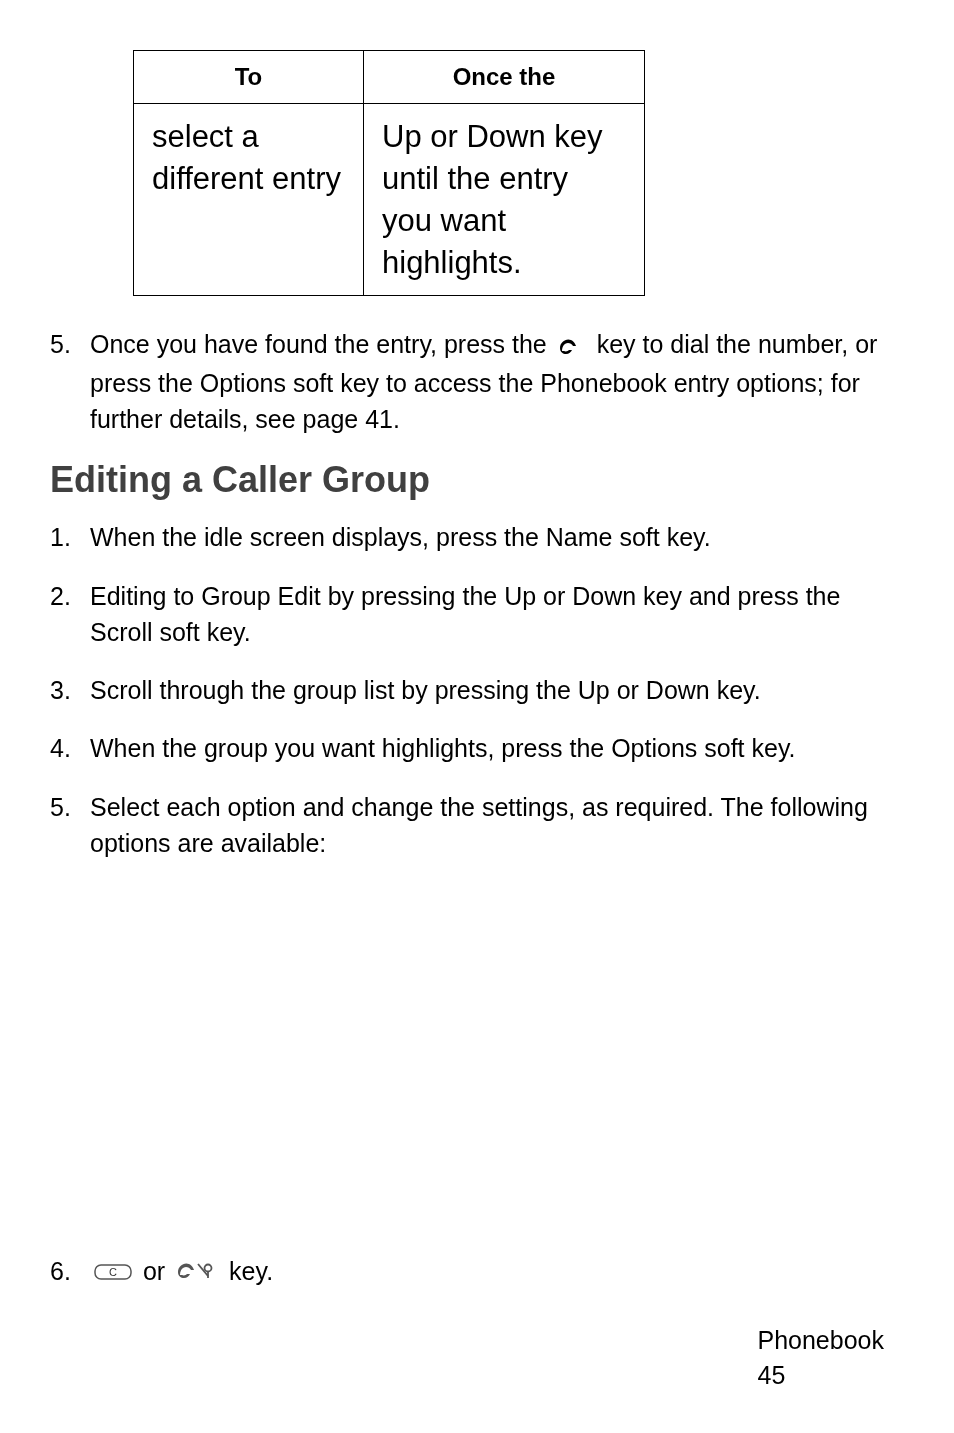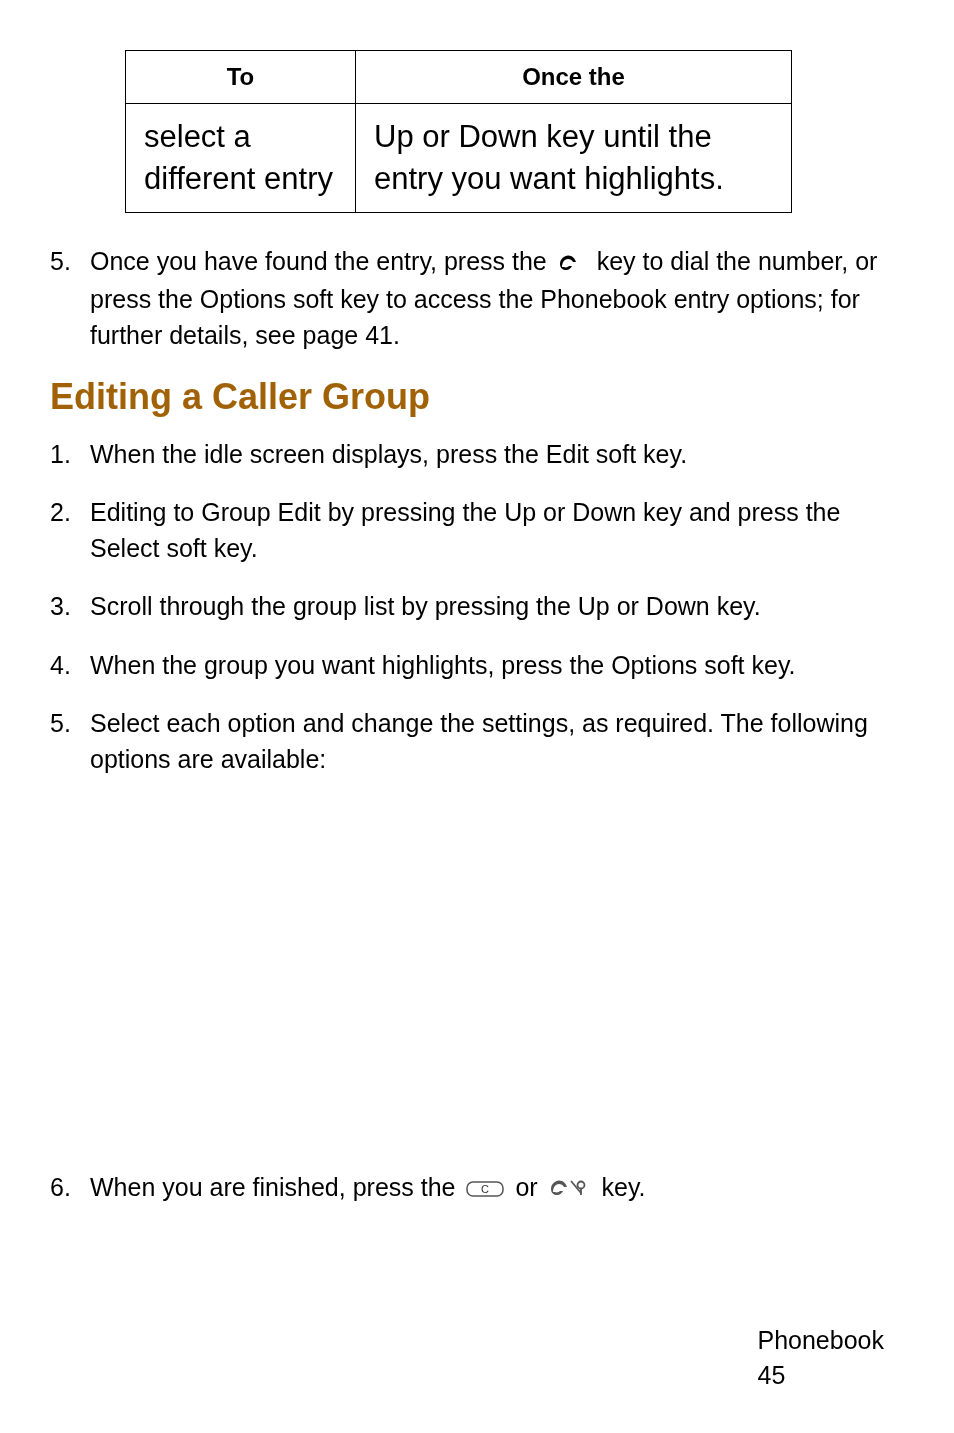--- a/index.html
+++ b/index.html
@@ -10,23 +10,23 @@
     body {
       font-family: Arial, Helvetica, sans-serif;
       width: 954px;
       height: 1433px;
       background: #fff;
       padding: 50px 70px 40px 95px;
       position: relative;
     }
     .table {
       border-collapse: collapse;
-      margin-left: 30px;
+      margin-left: 38px;
       margin-bottom: 30px;
-      width: 667px;
+      width: 512px;
     }
     .table th {
       font-family: "Arial Narrow", Arial, sans-serif;
       font-weight: bold;
       font-size: 24px;
       border: 1.5px solid #000;
       padding: 12px 18px;
       text-align: center;
     }
     .table td {
@@ -54,21 +54,21 @@
       min-width: 40px;
       flex-shrink: 0;
     }
     .ol-text {
       flex: 1;
     }
     .heading {
       font-family: "Arial Narrow", Arial, sans-serif;
       font-weight: bold;
       font-size: 36px;
-      color: #a16207;
+      color: #404040;
       margin-left: -45px;
       margin-top: 18px;
       margin-bottom: 18px;
     }
     .bold {
       font-weight: normal;
     }
     .inline-icon {
       display: inline-block;
       vertical-align: middle;
@@ -119,28 +119,28 @@
   </div>
 </div>
 
 <div class="heading">Editing a Caller Group</div>
 
 <div class="content-after-heading">
 
   <div class="ol-item">
     <div class="ol-num">1.</div>
     <div class="ol-text">
-      <span>When the idle screen displays, press the </span><span class="bold">Edit</span><span> soft key.</span>
+      <span>When the idle screen displays, press the </span><span class="bold">Name</span><span> soft key.</span>
     </div>
   </div>
 
   <div class="ol-item">
     <div class="ol-num">2.</div>
     <div class="ol-text">
-      <span>Editing to </span><span class="bold">Group Edit</span><span> by pressing the Up or Down key and press the </span><span class="bold">Select</span><span> soft key.</span>
+      <span>Editing to </span><span class="bold">Group Edit</span><span> by pressing the Up or Down key and press the </span><span class="bold">Scroll</span><span> soft key.</span>
     </div>
   </div>
 
   <div class="ol-item">
     <div class="ol-num">3.</div>
     <div class="ol-text">
       <span>Scroll through the group list by pressing the Up or Down key.</span>
     </div>
   </div>
 
@@ -156,21 +156,20 @@
     <div class="ol-text">
       <span>Select each option and change the settings, as required. The following options are available:</span>
     </div>
   </div>
 
   <div style="height:370px;"></div>
 
   <div class="ol-item">
     <div class="ol-num">6.</div>
     <div class="ol-text">
-      <span>When you are finished, press the </span>
       <span class="inline-icon">
         <svg width="38" height="20" viewBox="0 0 38 20">
           <rect x="1" y="3" width="36" height="14" rx="6" ry="6" fill="none" stroke="#555" stroke-width="1.5"></rect>
           <text x="19" y="14" font-size="11" font-family="Arial" fill="#333" text-anchor="middle">C</text>
         </svg>
       </span>
       <span> or </span>
       <span class="inline-icon">
         <svg width="42" height="20" viewBox="0 0 42 20">
           <path d="M4 13 C4 9, 6 5, 10 5 C12 5, 14 6, 15 8 L18 8 C18 8, 17 4, 13 2 C8 0, 2 4, 2 10 C2 14, 5 16, 8 16 C11 16, 13 14, 14 12 L11 12 C10 13, 8 14, 6 13 Z" fill="#555"></path>

